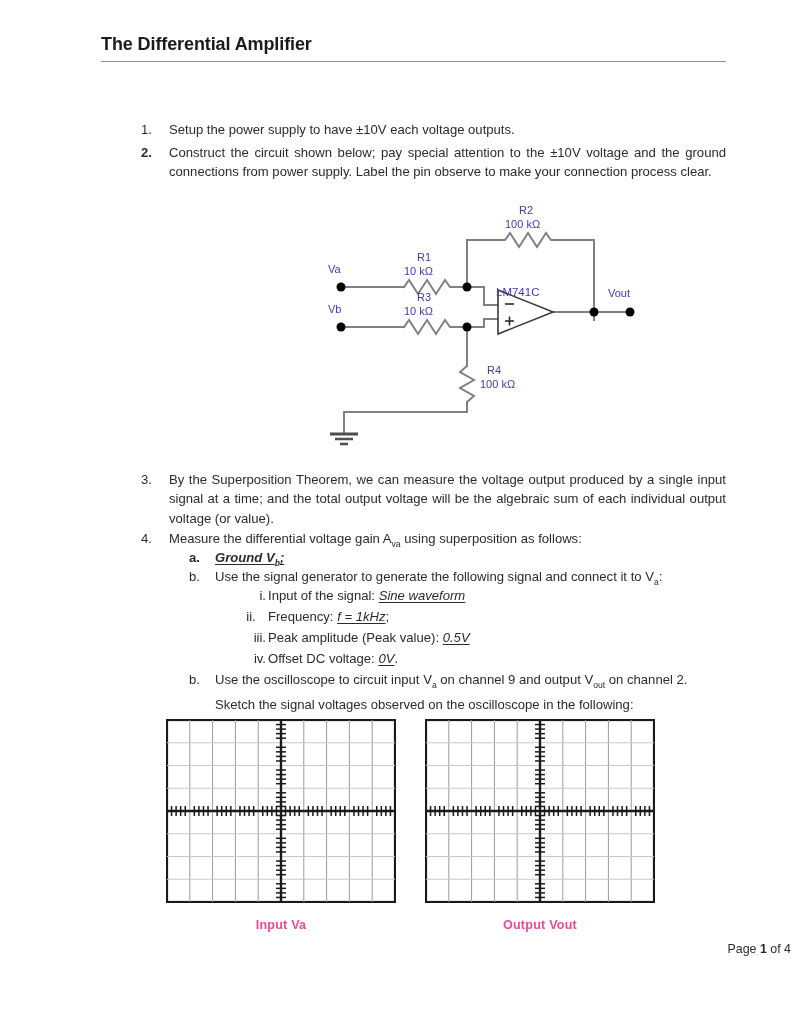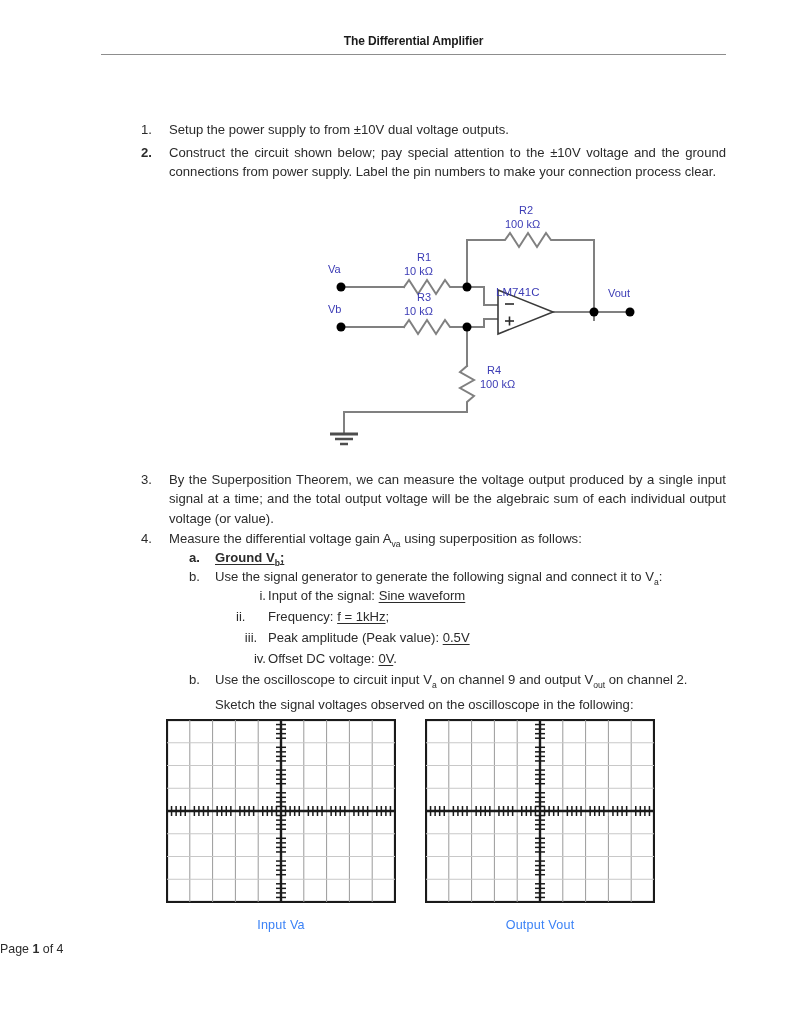--- a/index.html
+++ b/index.html
@@ -18,22 +18,22 @@
   }
 
   
   .page-header {
     position: absolute;
     left: 101px;
     top: 34px;
     width: 625px;
   }
   .page-header .title {
-    text-align: center;
-    font-size: 12px;
+    text-align: left;
+    font-size: 18px;
     font-weight: bold;
     letter-spacing: -0.1px;
     color: #1b1b1b;
     padding-bottom: 6px;
   }
   .page-header .rule {
     height: 1px;
     background: #8d8d8d;
     width: 100%;
   }
@@ -62,75 +62,76 @@
   .li .body {
     display: block;
   }
   .bold-marker { font-weight: bold; }
 
   .just { text-align: justify; text-align-last: left; }
 
   .ul-ans {
     text-decoration: underline;
     text-underline-offset: 2px;
+    font-style: italic;
   }
   .bold { font-weight: bold; }
   sub { font-size: 8.6px; }
 
   
   .circuit {
     position: absolute;
     left: 300px;
     top: 198px;
     width: 360px;
     height: 260px;
   }
 
   
   .scope-wrap {
     position: absolute;
   }
   .scope-caption {
     text-align: center;
     font-size: 12.6px;
-    font-weight: normal;
-    color: #3b82f6;
+    font-weight: bold;
+    color: #ec4899;
     margin-top: 11px;
     letter-spacing: 0.2px;
   }
 
   
   .footer {
     position: absolute;
     left: 0;
     top: 942px;
     width: 791px;
-    text-align: left;
+    text-align: right;
     font-size: 12.4px;
     color: #2b2b2b;
   }
 </style>
 </head>
 <body>
 
 <div class="page-header">
   <div class="title">The Differential Amplifier</div>
   <div class="rule"></div>
 </div>
 
 <div class="content">
 
   <div class="li" id="step1" style="left:141px; top:120px; width:585px; padding-left:28px;">
     <span class="marker">1.</span>
-    <span class="body">Setup the power supply to from ±10V dual voltage outputs.</span>
+    <span class="body">Setup the power supply to have ±10V each voltage outputs.</span>
   </div>
 
   <div class="li just" id="step2" style="left:141px; top:143px; width:585px; padding-left:28px;">
     <span class="marker bold-marker">2.</span>
-    <span class="body">Construct the circuit shown below; pay special attention to the ±10V voltage and the ground connections from power supply. Label the pin numbers to make your connection process clear.</span>
+    <span class="body">Construct the circuit shown below; pay special attention to the ±10V voltage and the ground connections from power supply. Label the pin observe to make your connection process clear.</span>
   </div>
 
   <div class="li just" id="step3" style="left:141px; top:470px; width:585px; padding-left:28px;">
     <span class="marker">3.</span>
     <span class="body">By the Superposition Theorem, we can measure the voltage output produced by a single input signal at a time; and the total output voltage will be the algebraic sum of each individual output voltage (or value).</span>
   </div>
 
   <div class="li" id="step4" style="left:141px; top:529px; width:585px; padding-left:28px;">
     <span class="marker">4.</span>
     <span class="body"><span>Measure the differential voltage gain A</span><sub>va</sub><span> using superposition as follows:</span></span>
@@ -145,26 +146,26 @@
     <span class="marker">b.</span>
     <span class="body"><span>Use the signal generator to generate the following signal and connect it to V</span><sub>a</sub><span>:</span></span>
   </div>
 
   <div class="li" id="roman-i" style="left:236px; top:586px; width:490px; padding-left:32px;">
     <span class="marker" style="width:30px; text-align:right;">i.</span>
     <span class="body"><span>Input of the signal: </span><span class="ul-ans">Sine waveform</span><span></span></span>
   </div>
 
   <div class="li" id="roman-ii" style="left:236px; top:607px; width:490px; padding-left:32px;">
-    <span class="marker" style="width:30px; text-align:left;">ii.</span>
+    <span class="marker" style="width:30px; text-align:center;">ii.</span>
     <span class="body"><span>Frequency: </span><span class="ul-ans">f = 1kHz</span><span>;</span></span>
   </div>
 
   <div class="li" id="roman-iii" style="left:236px; top:628px; width:490px; padding-left:32px;">
-    <span class="marker" style="width:30px; text-align:center;">iii.</span>
+    <span class="marker" style="width:30px; text-align:right;">iii.</span>
     <span class="body"><span>Peak amplitude (Peak value): </span><span class="ul-ans">0.5V</span><span></span></span>
   </div>
 
   <div class="li" id="roman-iv" style="left:236px; top:649px; width:490px; padding-left:32px;">
     <span class="marker" style="width:30px; text-align:right;">iv.</span>
     <span class="body"><span>Offset DC voltage: </span><span class="ul-ans">0V</span><span>.</span></span>
   </div>
 
   <div class="li" id="sub-b2" style="left:189px; top:670px; width:542px; padding-left:26px;">
     <span class="marker">b.</span>

